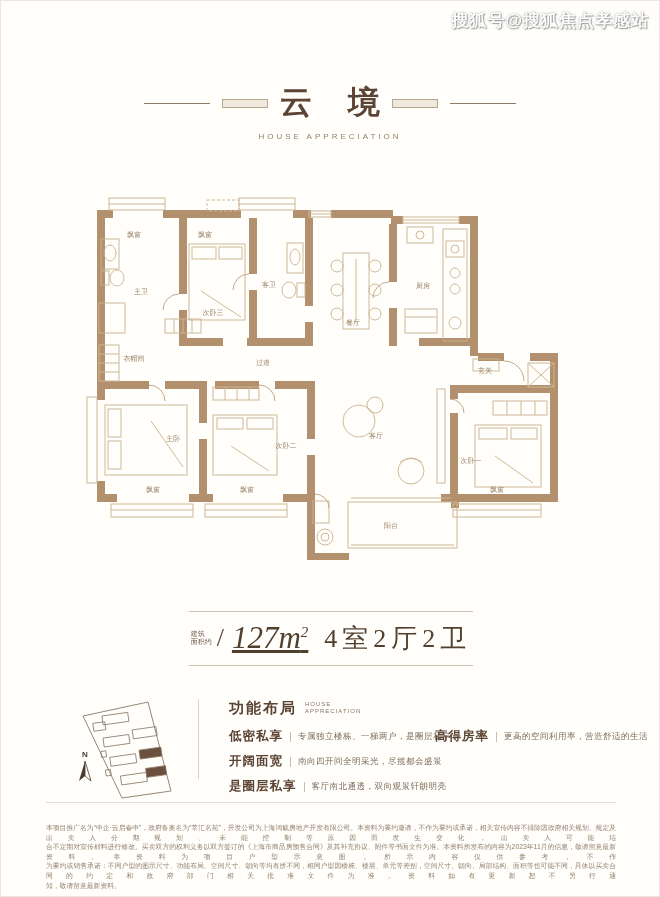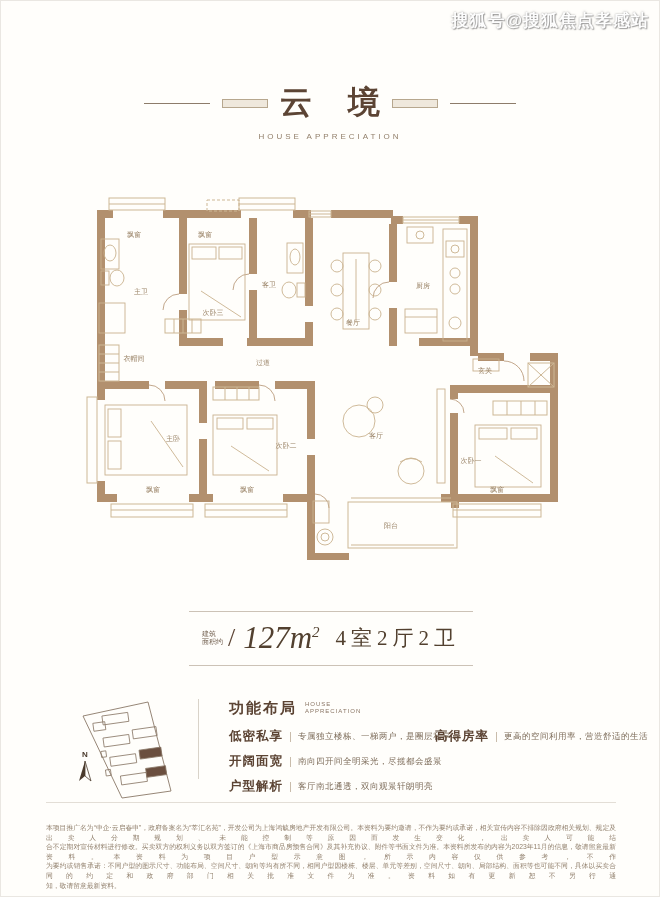--- a/index.html
+++ b/index.html
@@ -21,23 +21,23 @@
 
   
   .floorplan{position:absolute;left:85px;top:193px;}
   .floorplan text{font-family:"Liberation Sans","DejaVu Sans",sans-serif;}
 
   
   .area-strip{position:absolute;left:188px;top:610px;width:284px;border-top:1px solid #ccc2b6;
               border-bottom:1px solid #ccc2b6;padding:8px 0 9px 0;display:flex;align-items:center;justify-content:center;}
   .area-prefix{font-size:7px;line-height:8px;color:#6d5a49;text-align:left;margin-right:5px;}
   .area-slash{font-size:26px;color:#5c4434;font-weight:300;margin-right:8px;}
-  .area-value{font-size:31px;font-style:italic;color:#52402f;}
+  .area-value{font-size:31px;font-style:italic;color:#52402f;text-decoration:underline;}
   .area-value sup{font-size:15px;}
-  .area-rooms{font-size:21px;color:#52402f;letter-spacing:5px;margin-left:16px;}
+  .area-rooms{font-size:26px;color:#52402f;letter-spacing:5px;margin-left:16px;}
 
   
   .siteplan{position:absolute;left:45px;top:685px;}
   .v-divider{position:absolute;left:197px;top:698px;width:1px;height:80px;background:#d9d3c9;}
   .analysis{position:absolute;left:228px;top:698px;width:392px;}
   .analysis-head{display:flex;align-items:flex-start;}
   .analysis-title{font-size:15px;font-weight:bold;color:#5c4434;letter-spacing:2px;}
   .analysis-sub{font-size:6px;line-height:7px;letter-spacing:1px;color:#8a7565;margin:2px 0 0 8px;}
   .feat-cols{display:flex;gap:14px;margin-top:10px;}
   .feat-col{width:192px;}
@@ -308,21 +308,21 @@
           <span class="feat-label">低密私享</span>
           <span class="feat-sep"></span>
           <span class="feat-desc">专属独立楼栋、一梯两户，是圈层私享</span>
         </div>
         <div class="feat-row">
           <span class="feat-label">开阔面宽</span>
           <span class="feat-sep"></span>
           <span class="feat-desc">南向四开间全明采光，尽揽都会盛景</span>
         </div>
         <div class="feat-row">
-          <span class="feat-label">户型解析</span>
+          <span class="feat-label">是圈层私享</span>
           <span class="feat-sep"></span>
           <span class="feat-desc">客厅南北通透，双向观景轩朗明亮</span>
         </div>
       </div>
       <div class="feat-col">
         <div class="feat-row">
           <span class="feat-label">高得房率</span>
           <span class="feat-sep"></span>
           <span class="feat-desc">更高的空间利用率，营造舒适的生活</span>
         </div>

